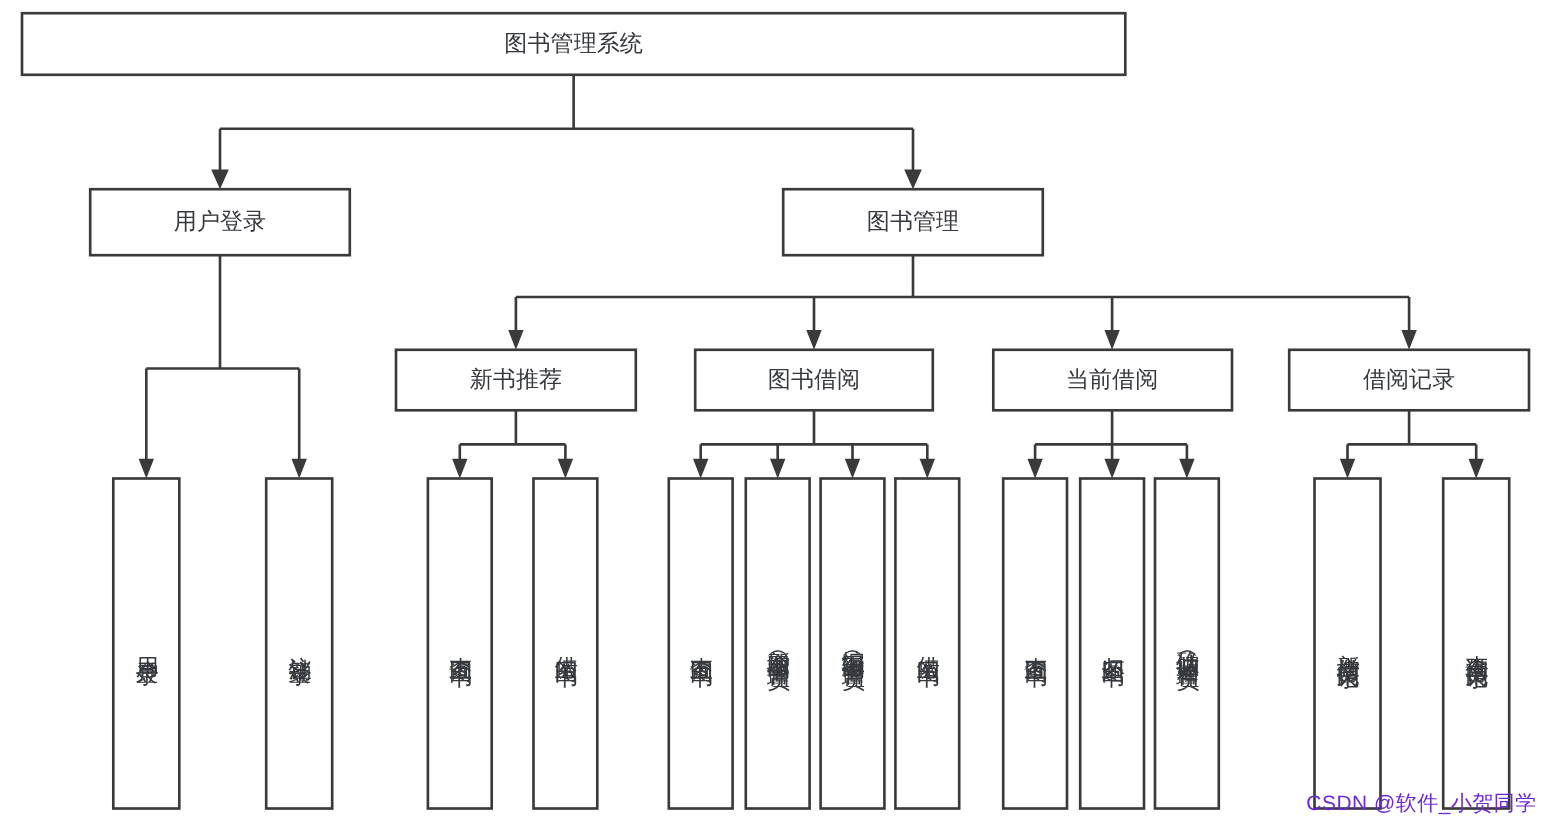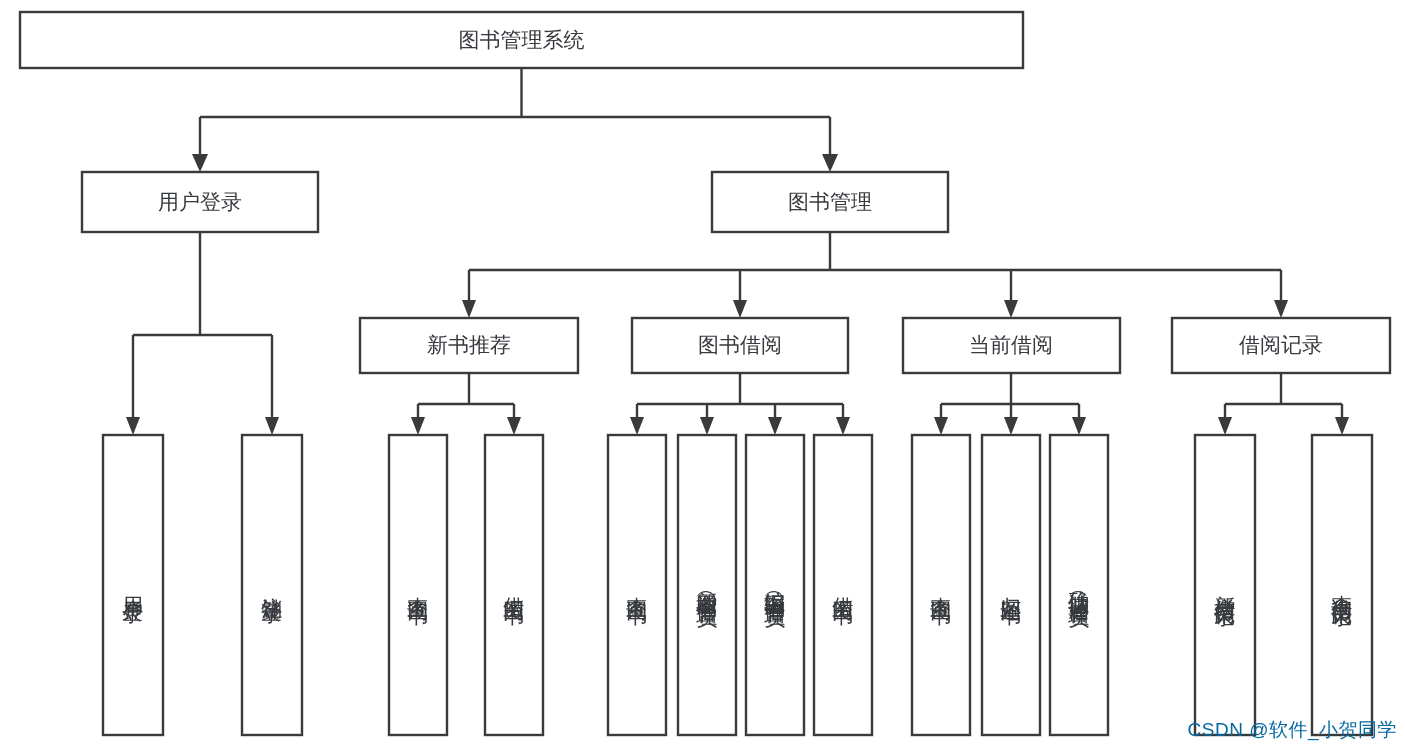--- a/index.html
+++ b/index.html
@@ -63,21 +63,21 @@
     text-align: center;
     pointer-events: none;
     white-space: nowrap;
   }
   .watermark {
     position: absolute;
     right: 8px;
     bottom: 4px;
     font-family: "Liberation Sans", "DejaVu Sans", sans-serif;
     font-size: 19px;
-    color: #0369a1;
+    color: #6d28d9;
     letter-spacing: 0.5px;
     white-space: nowrap;
   }
 </style>
 </head>
 <body>
 
 <div id="diagram-root">
 
   <svg class="tree-canvas" viewBox="0 0 1405 747" xmlns="http://www.w3.org/2000/svg">

